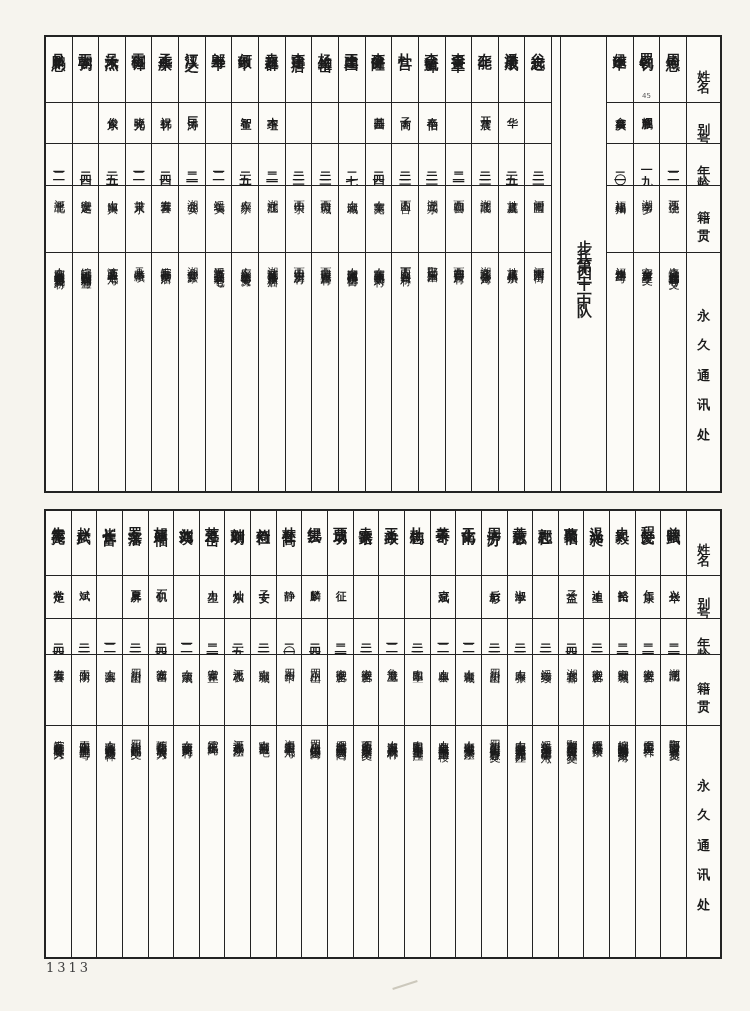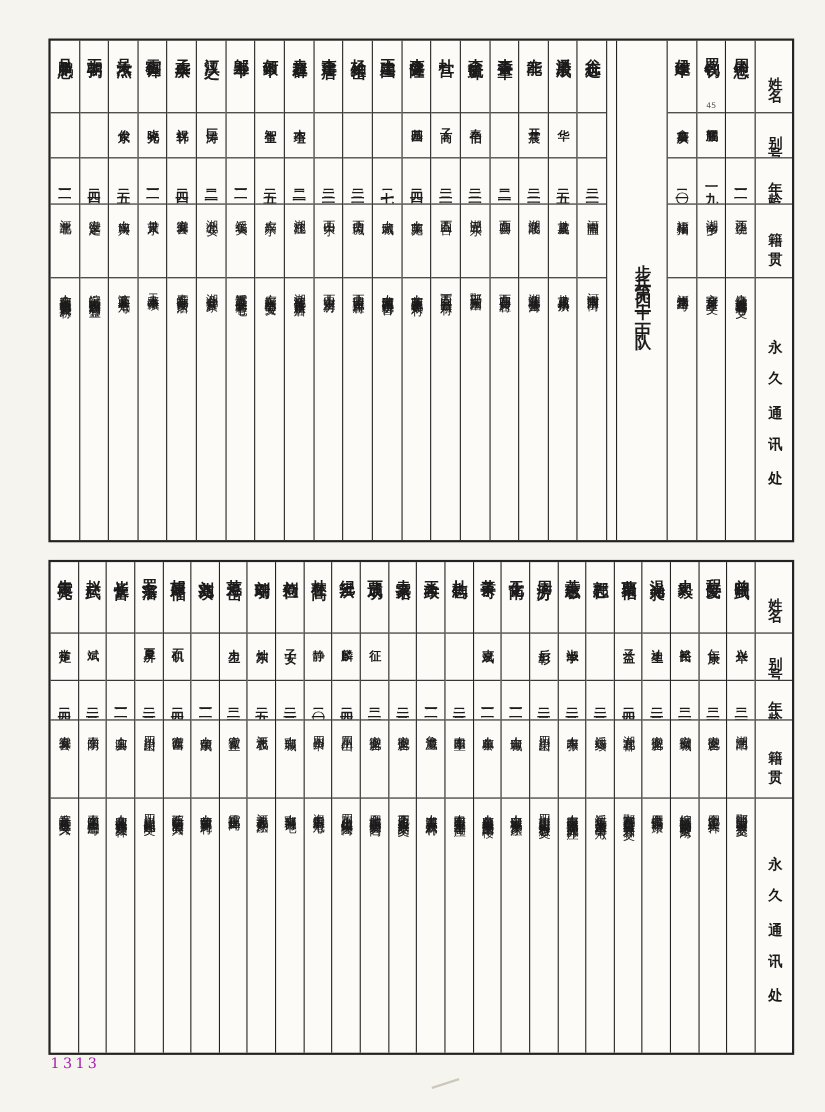--- a/index.html
+++ b/index.html
@@ -38,21 +38,21 @@
   #top-table .c-name{height:65px;} #top-table .c-alias{height:41px;}
   #top-table .c-age{height:42px;}  #top-table .c-native{height:67px;}
   #bottom-table .c-name{height:64px;} #bottom-table .c-alias{height:43px;}
   #bottom-table .c-age{height:36px;}  #bottom-table .c-native{height:71px;}
   .c-addr{flex:1 1 auto;}
   .annotation{
     position:absolute;bottom:2px;left:50%;transform:translateX(-50%);
     font-size:7px;color:#555;font-family:"DejaVu Sans","Liberation Sans",sans-serif;
     writing-mode:horizontal-tb;letter-spacing:0;margin-top:23px;
   }
-  .pagenum{position:absolute;left:46px;top:960px;font-size:13px;letter-spacing:3px;color:#a21caf;}
+  .pagenum{position:absolute;left:46px;top:960px;font-size:13px;letter-spacing:3px;color:#404040;}
   .artifact{position:absolute;left:392px;top:984px;width:26px;height:2px;background:#ccc8bc;transform:rotate(-18deg);}
 </style>
 </head>
 <body>
 
 <div id="top-table" class="table">
     <div class="col col-header">
       <div class="cell c-name center">
         <span class="vt hdr h-name">姓名</span>
       </div>

